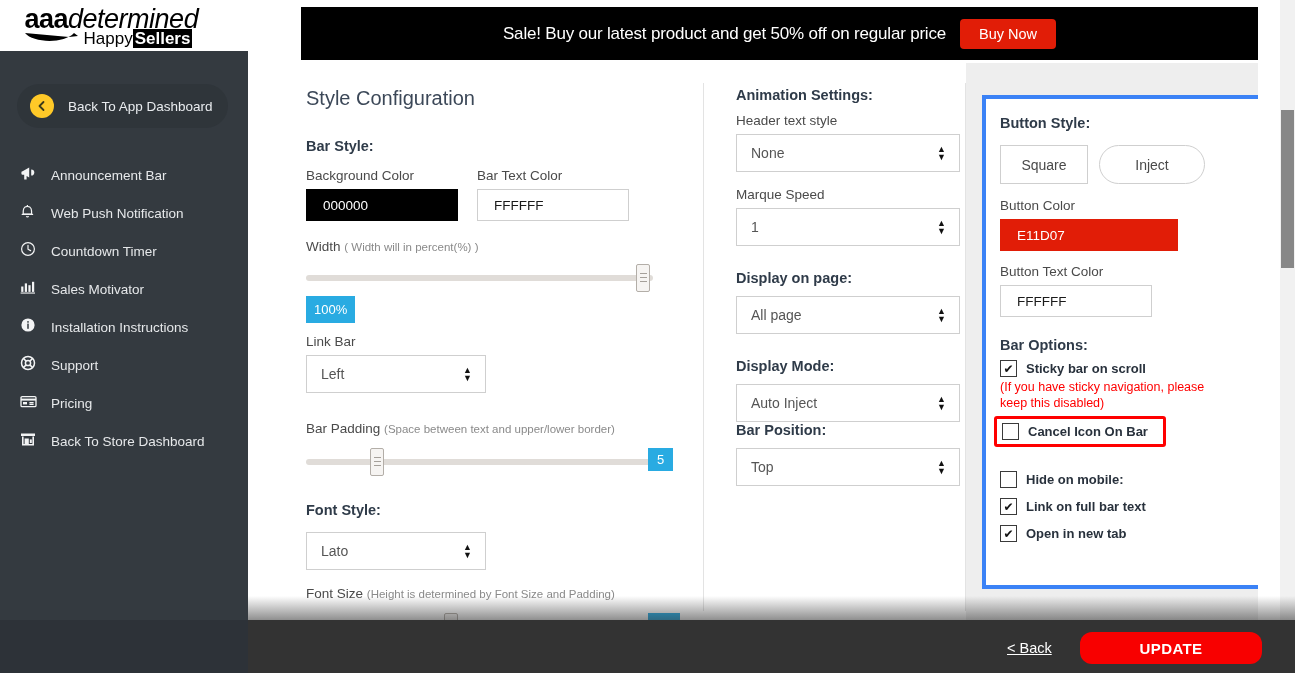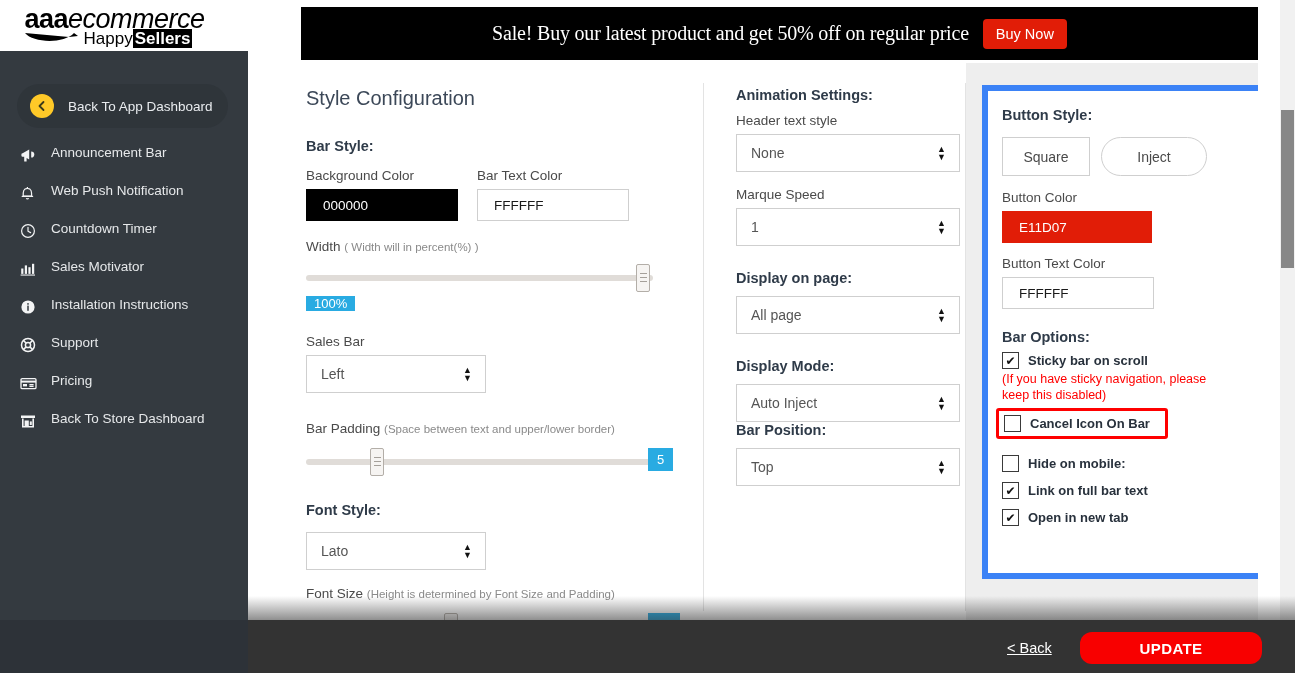--- a/index.html
+++ b/index.html
@@ -61,21 +61,21 @@
     flex: 0 0 auto;
   }
   .back-app-circle svg { display: block; }
   .back-app-label {
     margin-left: 14px; color: #e9ecef;
     font-size: 13.5px; white-space: nowrap;
   }
 
   .nav-list { position: absolute; left: 0; top: 145px; width: 248px; }
   .nav-item {
-    display: flex; align-items: flex-start;
+    display: flex; align-items: flex-end;
     height: 38px; padding-left: 20px;
     cursor: pointer;
   }
   .nav-icon {
     width: 22px; height: 20px; flex: 0 0 auto;
     display: flex; align-items: center; justify-content: flex-start;
     color: #f3f4f5;
   }
   .nav-icon svg { display: block; }
   .nav-label {
@@ -96,29 +96,29 @@
   }
 
   
   .ann-preview {
     position: absolute; left: 53px; top: 7px;
     width: 957px; height: 53px;
     background: #000000;
     display: flex; align-items: center; justify-content: center;
   }
   .ann-text {
-    color: #ffffff; font-size: 20px;
-    font-family: Liberation Serif, serif;
+    color: #ffffff; font-size: 17px;
+    font-family: Liberation Sans, sans-serif;
     letter-spacing: -0.2px;
   }
   .ann-btn {
     margin-left: 14px;
     background: #e11d07; color: #ffffff;
     border: none; border-radius: 4px;
-    padding: 7px 13px; font-size: 14.5px;
+    padding: 7px 19px; font-size: 14.5px;
     cursor: pointer;
     font-family: "Liberation Sans", sans-serif;
   }
 
   
   .config-region {
     position: absolute; left: 26px; top: 63px;
     width: 984px; height: 560px;
     background: #eeeeee;
   }
@@ -130,24 +130,24 @@
   .vdiv {
     position: absolute; top: 20px;
     width: 1px; height: 528px;
     background: #e3e3e3;
   }
 
   .col-style   { position: absolute; left: 32px;  top: 24px; width: 360px; }
   .col-anim    { position: absolute; left: 462px; top: 24px; width: 215px; }
 
   .panel-card {
-    position: absolute; left: 708px; top: 22px;
+    position: absolute; left: 708px; top: 32px;
     width: 288px; height: 494px;
     background: #ffffff;
-    border: 6px solid #3b82f6;
+    border: 4px solid #3b82f6;
   }
   .col-button { position: absolute; left: 14px; top: 16px; width: 260px; }
 
   h2.sect-title {
     font-size: 20px; font-weight: 400; color: #3c4858;
     margin-bottom: 28px;
   }
   h3.grp-title {
     font-size: 14.5px; font-weight: bold; color: #2f3b49;
     margin-bottom: 14px;
@@ -166,21 +166,21 @@
   .color-input {
     width: 152px; height: 32px;
     border: 1px solid #cfcfcf;
     font-size: 13.5px;
     padding-left: 16px;
     display: flex; align-items: center;
     font-family: "Liberation Sans", sans-serif;
   }
   .color-input.dark { background: #000000; color: #ffffff; border-color: #000; }
   .color-input.light { background: #ffffff; color: #1a1a1a; }
-  .color-input.red { background: #e11d07; color: #ffffff; border-color: #e11d07; width: 150px; }
+  .color-input.red { background: #e11d07; color: #ffffff; border-color: #e11d07; width: 178px; }
 
   
   .slider-wrap { position: relative; height: 30px; margin-top: 10px; }
   .slider-track {
     position: absolute; left: 0; top: 11px;
     height: 6px; border-radius: 3px;
     background: #e0dcd8;
   }
   .slider-handle {
     position: absolute; top: 0px;
@@ -191,21 +191,21 @@
     cursor: pointer;
   }
   .slider-handle::before {
     content: ""; position: absolute; left: 3px; top: 8px;
     width: 7px; height: 1px; background: #a5a09a;
     box-shadow: 0 4px 0 #a5a09a, 0 8px 0 #a5a09a;
   }
   .val-badge {
     position: absolute;
     background: #29abe2; color: #ffffff;
-    font-size: 13px; padding: 0 8px;
+    font-size: 13px; padding: 6px 8px;
     min-width: 22px; text-align: center;
   }
 
   select.sel {
     width: 180px; height: 38px;
     border: 1px solid #cfcfcf;
     background: #ffffff;
     font-size: 14px; color: #555;
     padding-left: 14px;
     font-family: "Liberation Sans", sans-serif;
@@ -305,21 +305,21 @@
 </head>
 <body>
 
 <div id="root">
 
   <div class="sidebar">
 
     <div class="logo-box">
       <div class="logo-wrap">
         <div class="logo-line1">
-          <span class="logo-aaa">aaa</span><span class="logo-ecom">ecommerce</span>
+          <span class="logo-aaa">aaa</span><span class="logo-ecom">determined</span>
         </div>
         <svg class="logo-smile" viewBox="0 0 55 14">
           <path d="M1 2 C 9 12, 40 13, 50 2 L 54 5 L 45 6 Z" fill="#000"></path>
         </svg>
         <div class="logo-line2">
           <span class="logo-happy">Happy</span><span class="logo-sellers">Sellers</span>
         </div>
       </div>
     </div>
 
@@ -462,21 +462,21 @@
             <div class="slider-wrap">
               <div class="slider-track" style="width:347px;"></div>
               <div class="slider-handle" style="left:330px;"></div>
             </div>
             <div style="position:relative;height:24px;">
               <span class="val-badge" style="left:0;top:2px;">100%</span>
             </div>
           </div>
 
           <div style="margin-top:16px;">
-            <span class="fld-label">Sales Bar</span>
+            <span class="fld-label">Link Bar</span>
             <span class="sel-wrap">
               <select class="sel">
                 <option>Left</option>
               </select>
               <span class="sel-arrow">▲<br>▼</span>
             </span>
           </div>
 
           <div style="margin-top:28px;">
             <span class="fld-label"><span>Bar Padding</span> <span class="hint">(Space between text and upper/lower border)</span></span>
@@ -578,21 +578,21 @@
             </div>
             <div class="warn-text">(If you have sticky navigation, please keep this disabled)</div>
 
             <div class="hl-box">
               <div class="opt-row" style="margin-top:0;">
                 <span class="chk"></span>
                 <span class="opt-label">Cancel Icon On Bar</span>
               </div>
             </div>
 
-            <div class="opt-row" style="margin-top:16px;">
+            <div class="opt-row" style="margin-top:24px;">
               <span class="chk"></span>
               <span class="opt-label">Hide on mobile:</span>
             </div>
 
             <div class="opt-row" style="margin-top:10px;">
               <span class="chk">
                   <span class="tick">✔</span>
                 </span>
               <span class="opt-label">Link on full bar text</span>
             </div>

